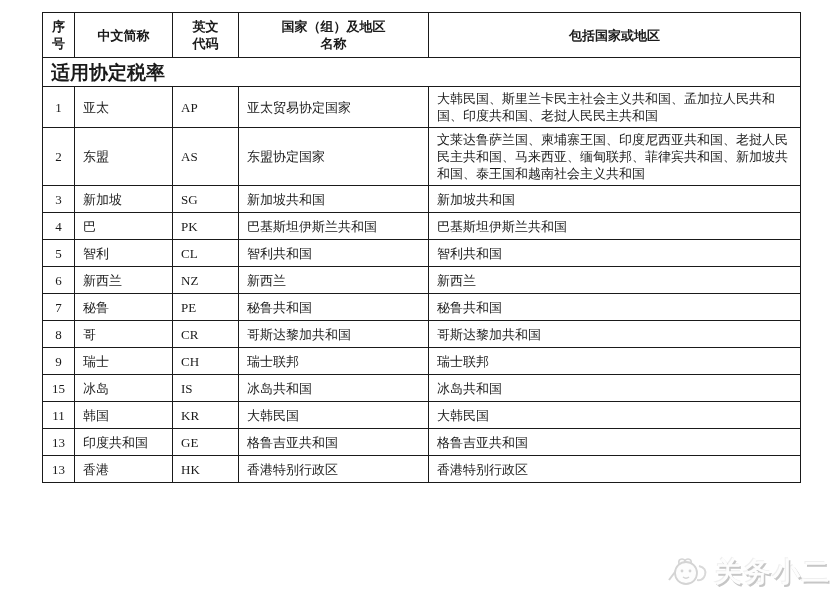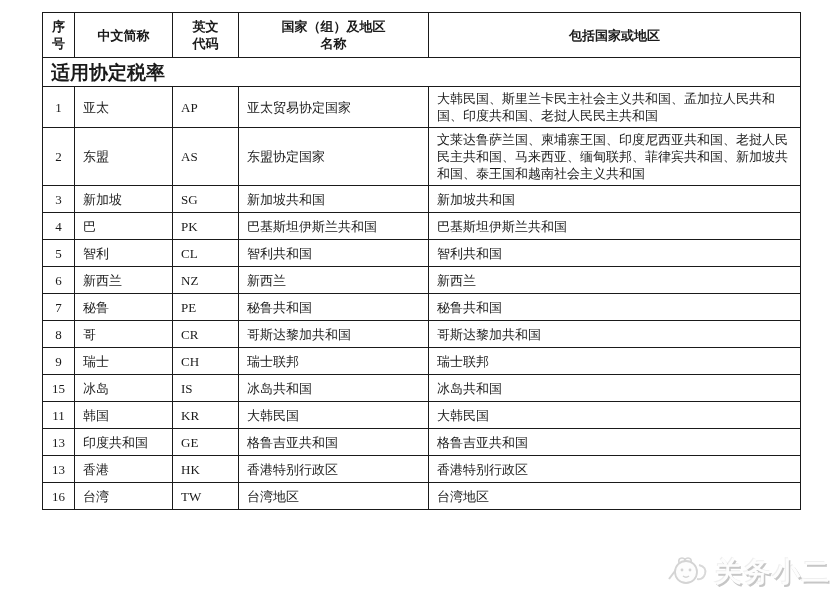--- a/index.html
+++ b/index.html
@@ -47,21 +47,21 @@
   }
   tr.r td { height: 20px; }
   td.c-no { text-align: center; padding: 3px 2px; }
   td.c-abbr, td.c-code, td.c-name, td.c-inc { text-align: left; }
   
   .watermark {
     position: absolute;
     right: 6px;
     bottom: 8px;
     display: flex;
-    align-items: center;
+    align-items: flex-end;
     gap: 4px;
     pointer-events: none;
   }
   .watermark .brand {
     font-family: "Liberation Sans", "DejaVu Sans", sans-serif;
     font-weight: bold;
     font-size: 27px;
     letter-spacing: 2px;
     color: #fdfdfd;
     text-shadow: 1.5px 1.5px 0 #c6c6c6, -1px -1px 0 #efefef;
@@ -180,27 +180,20 @@
       <td class="c-name">格鲁吉亚共和国</td>
       <td class="c-inc">格鲁吉亚共和国</td>
     </tr>
         <tr class="r">
       <td class="c-no">13</td>
       <td class="c-abbr">香港</td>
       <td class="c-code">HK</td>
       <td class="c-name">香港特别行政区</td>
       <td class="c-inc">香港特别行政区</td>
     </tr>
-        <tr class="r">
-      <td class="c-no">16</td>
-      <td class="c-abbr">台湾</td>
-      <td class="c-code">TW</td>
-      <td class="c-name">台湾地区</td>
-      <td class="c-inc">台湾地区</td>
-    </tr>
       </tbody>
   </table>
 
   <div class="watermark">
     <span style="display:inline-block;line-height:0;">
       <svg width="44" height="34" viewBox="0 0 44 34" fill="none">
         <path d="M2 24 L14 8" stroke="#d4d4d4" stroke-width="2"></path>
         <path d="M12 8 q-1 -5 3 -5 q4 0 3 5" stroke="#d4d4d4" stroke-width="1.6" fill="#fdfdfd"></path>
         <path d="M24 8 q1 -5 -3 -5 q-4 0 -3 5" stroke="#d4d4d4" stroke-width="1.6" fill="#fdfdfd"></path>
         <circle cx="19" cy="17" r="11" stroke="#d4d4d4" stroke-width="1.8" fill="#fdfdfd"></circle>

